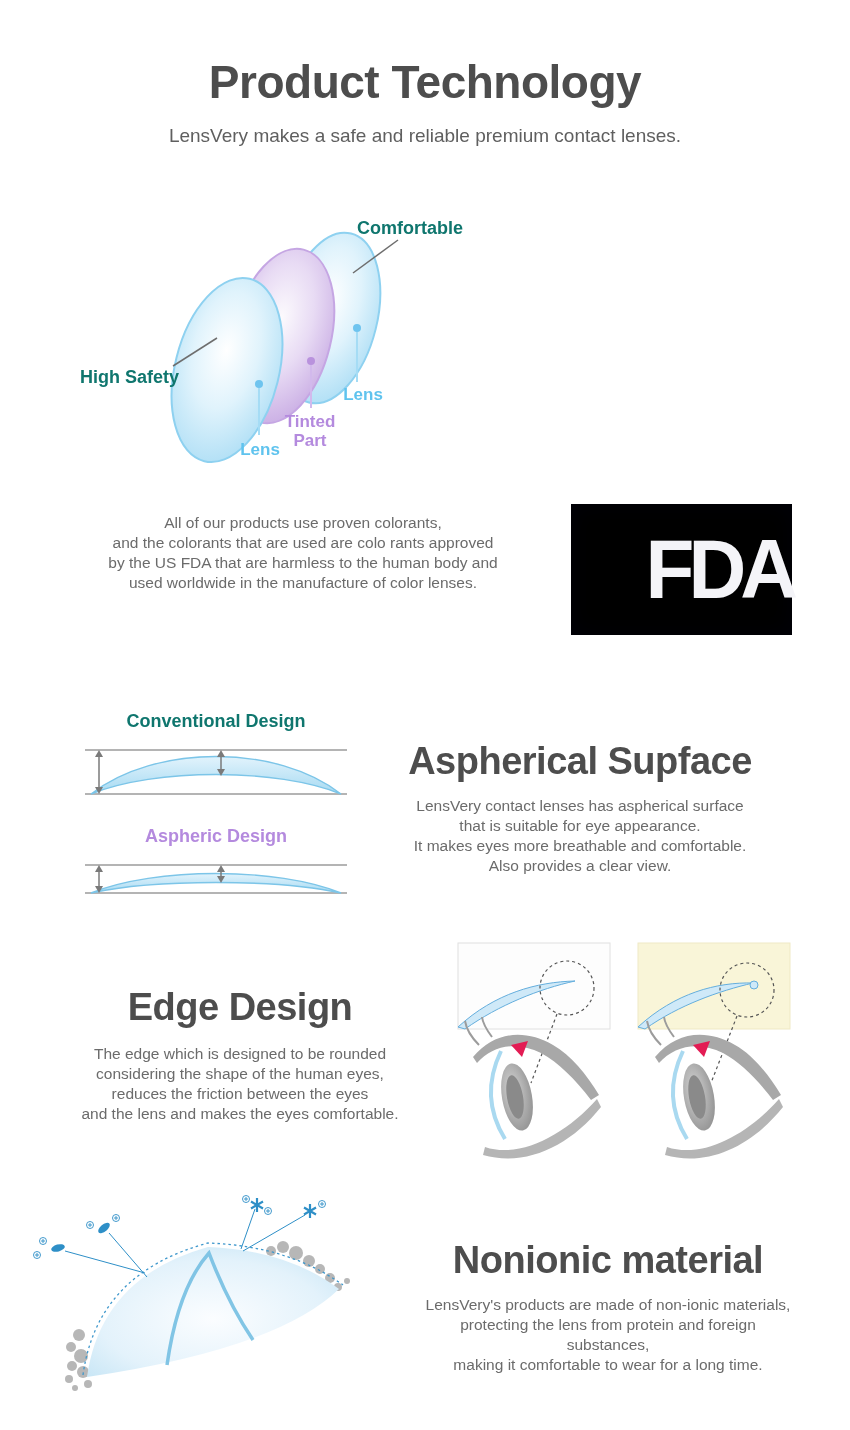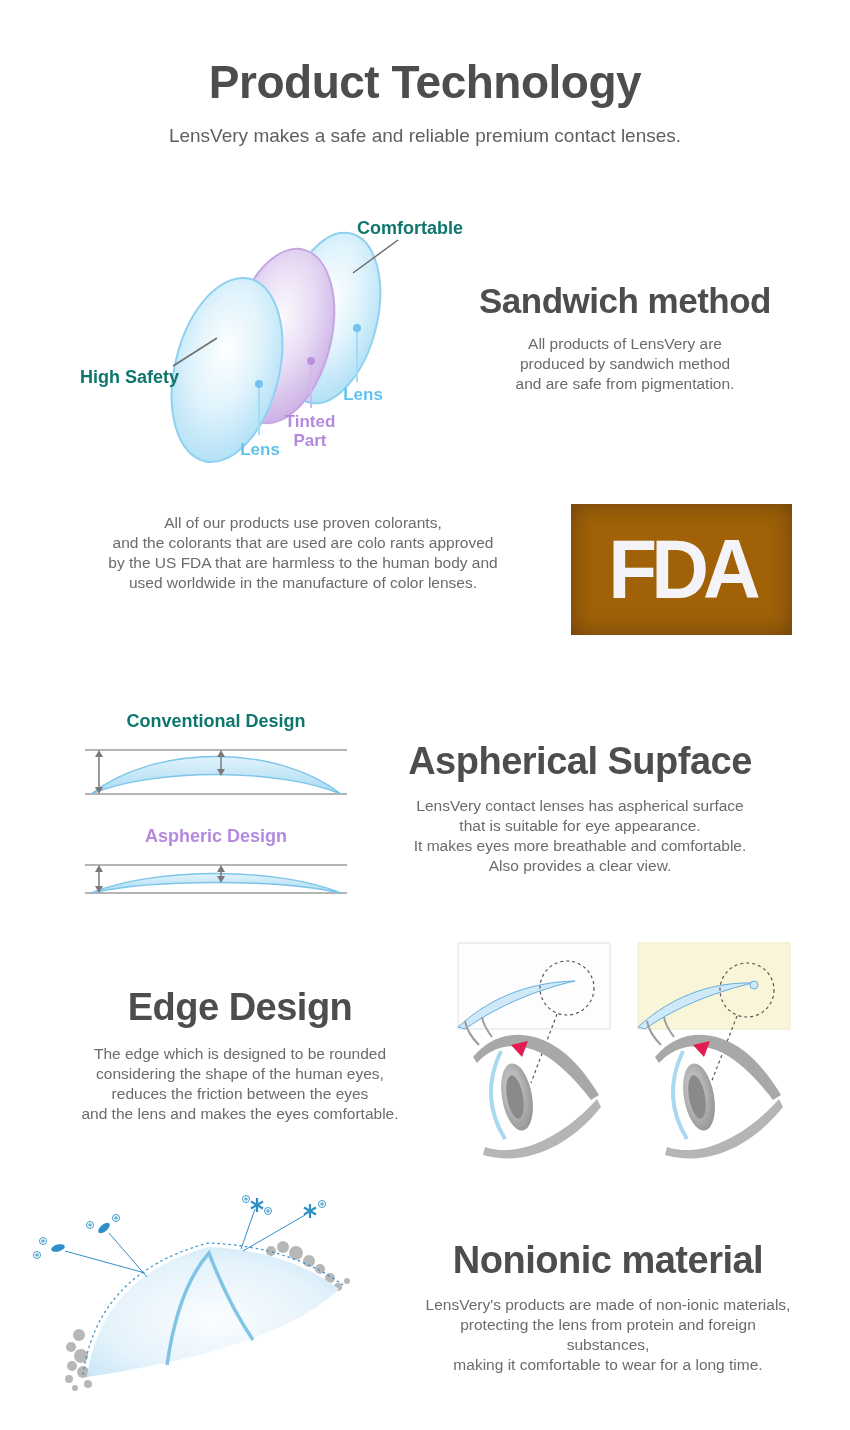--- a/index.html
+++ b/index.html
@@ -9,22 +9,22 @@
   .center{text-align:center;}
   h1.title{margin:0;font-size:46px;font-weight:700;color:#4d4d4d;letter-spacing:-0.5px;}
   .subtitle{margin:0;font-size:19px;color:#5f5f5f;}
   h2.sec-h{margin:0;font-size:38px;font-weight:700;color:#4d4d4d;letter-spacing:-0.5px;}
   h2.sec-h.big{font-size:35px;}
   h2.sec-h.mid{font-size:31px;}
   .sec-p{margin:13px 0 0 0;font-size:15.5px;line-height:20px;color:#6b6b6b;white-space:pre-line;}
   .diag-label{font-size:18px;font-weight:700;color:#0f766e;white-space:pre-line;}
   .lbl-blue{color:#5fc3ee;font-size:17px;}
   .lbl-purple{color:#b48ade;font-size:17px;}
-  .fda-box{display:flex;align-items:center;justify-content:center;
-           background:#a16207;box-shadow:inset 0 0 24px rgba(0,0,25,.35);}
+  .fda-box{display:flex;align-items:center;justify-content:flex-end;
+           background:#000000;box-shadow:inset 0 0 24px rgba(0,0,25,.35);}
   .fda-text{color:#f4f4f8;font-size:80px;font-weight:700;letter-spacing:-6px;
             font-family:"Liberation Sans",sans-serif;transform:scaleY(1.04);}
   svg{display:block;}
 </style>
 </head>
 <body>
 
 <div class="page">
 
   <div class="abs center" style="left:0;top:55px;width:850px;">
@@ -62,26 +62,20 @@
     <line x1="239" y1="188" x2="239" y2="235" stroke="#a5dcf5" stroke-width="2"></line>
     <circle cx="239" cy="184" r="4" fill="#6ec4ef"></circle>
   </svg>
   <div class="abs diag-label" style="left:357px;top:218px;">Comfortable</div>
   <div class="abs diag-label" style="left:80px;top:367px;">High Safety</div>
   <div class="abs diag-label lbl-blue center" style="left:323px;top:385px;width:80px;">Lens</div>
   <div class="abs diag-label lbl-purple center" style="left:275px;top:412px;width:70px;line-height:19px;">Tinted
 Part</div>
   <div class="abs diag-label lbl-blue center" style="left:225px;top:440px;width:70px;">Lens</div>
 
-  <div class="abs center" style="left:450px;top:281px;width:350px;">
-    <h2 class="sec-h big">Sandwich method</h2>
-    <p class="sec-p">All products of LensVery are
-produced by sandwich method
-and are safe from pigmentation.</p>
-  </div>
 
   <div class="abs center" style="left:28px;top:501px;width:550px;">
     <p class="sec-p" style="margin-top:12px;">All of our products use proven colorants,
 and the colorants that are used are colo rants approved
 by the US FDA that are harmless to the human body and
 used worldwide in the manufacture of color lenses.</p>
   </div>
   <div class="abs fda-box" style="left:571px;top:504px;width:221px;height:131px;">
     <span class="fda-text">FDA</span>
   </div>

